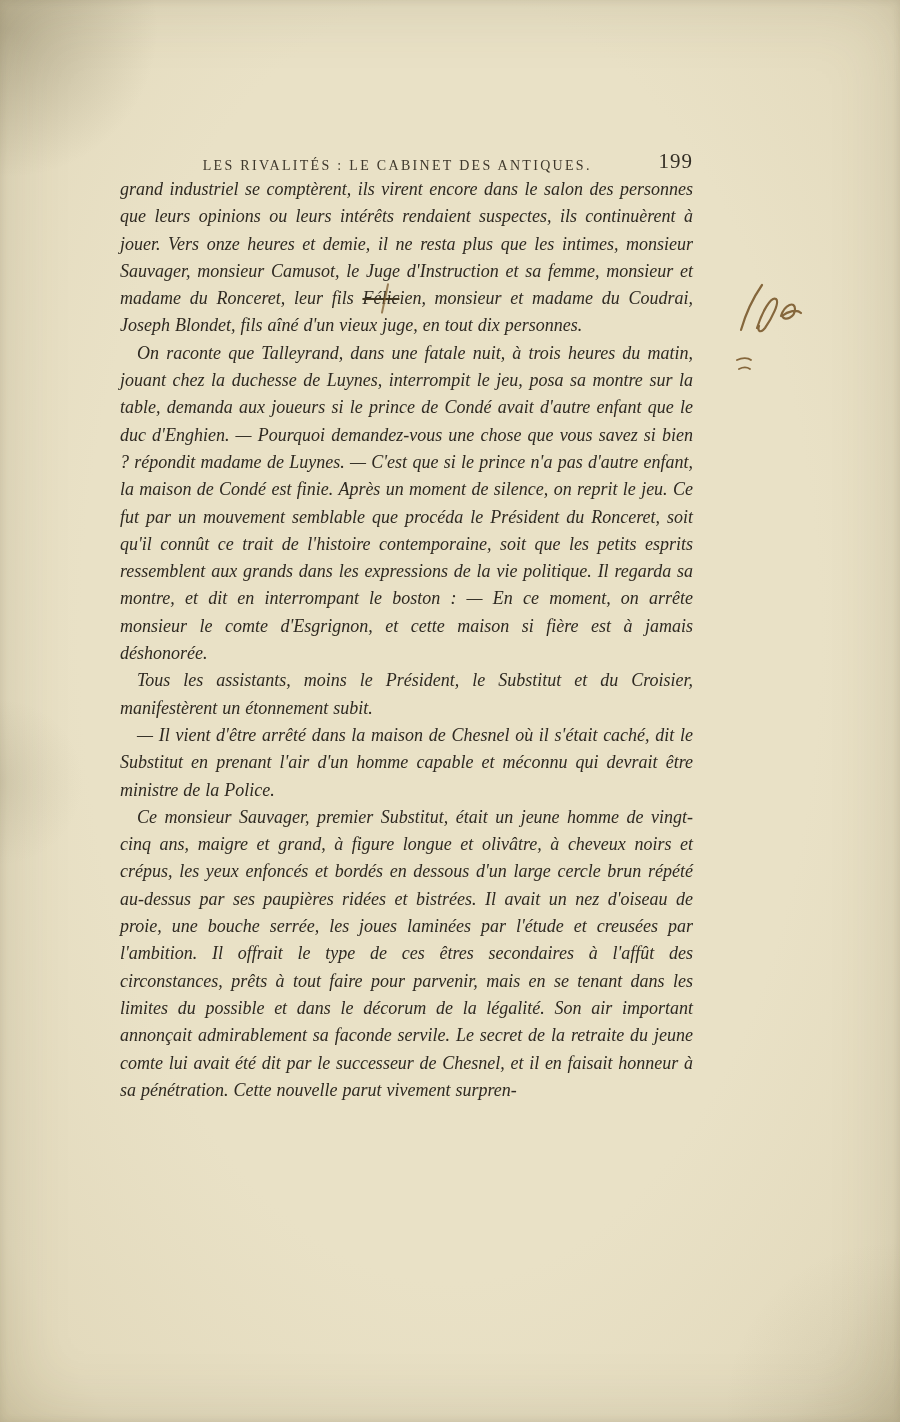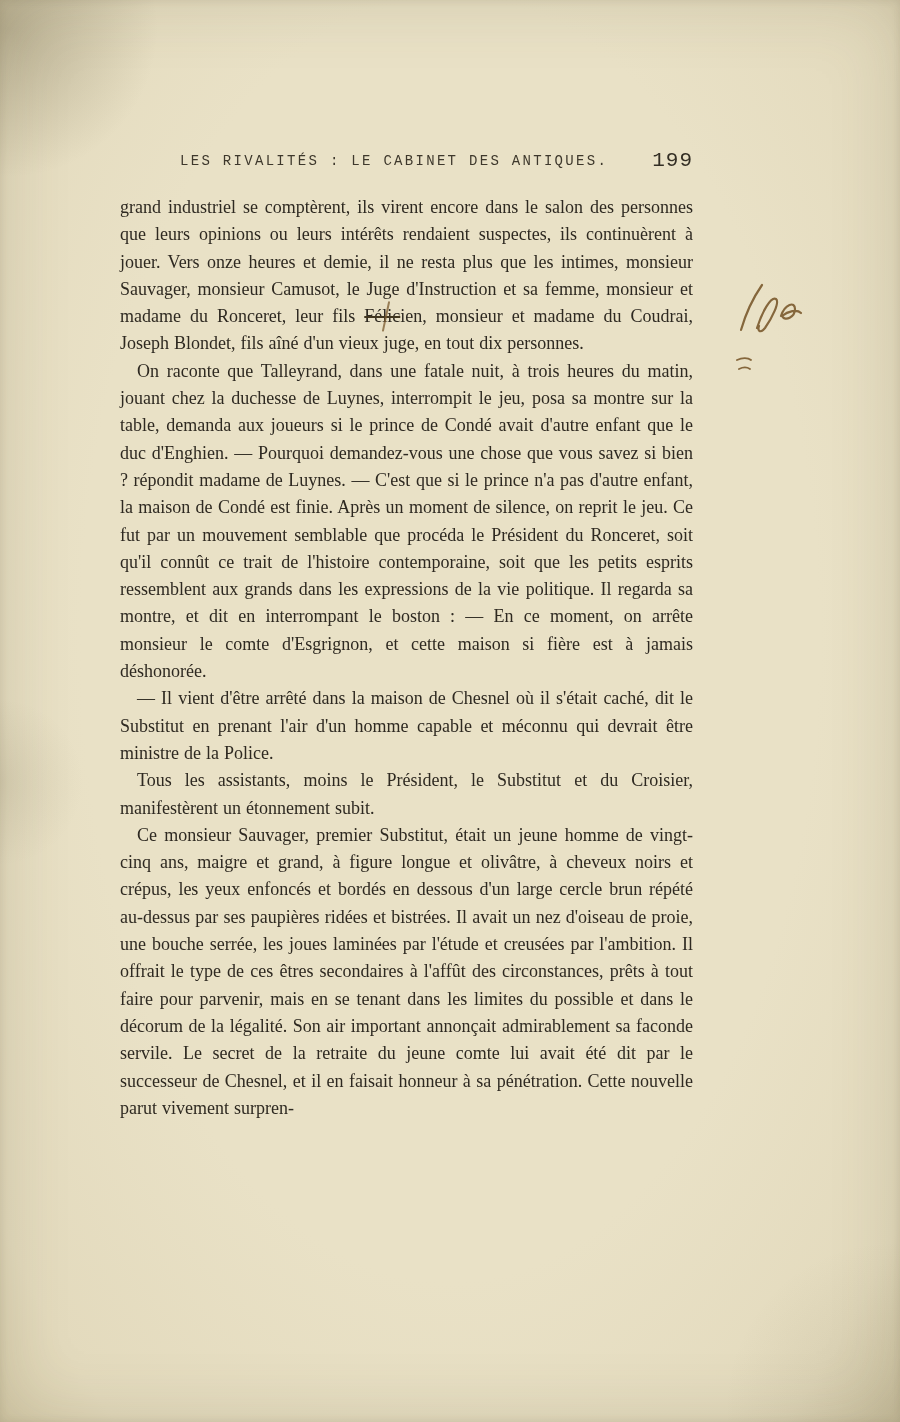--- a/index.html
+++ b/index.html
@@ -26,47 +26,47 @@
 
   .text-block {
     position: absolute;
     left: 120px;
     top: 149px;
     width: 573px;
   }
 
   .page-header {
     display: flex;
-    align-items: center;
+    align-items: flex-end;
     font-size: 14px;
     letter-spacing: 2.3px;
     color: #3e382c;
     white-space: nowrap;
-    font-family: Liberation Mono, monospace;
   }
   .running-title {
     flex: 1;
     text-align: center;
     padding-left: 42px;
   }
   .page-number {
     font-size: 21px;
     letter-spacing: 1px;
     margin-left: 26px;
     color: #332e24;
   }
 
   .body-text {
-    margin-top: 22px;
+    margin-top: 2px;
     font-size: 18px;
     line-height: 27.3px;
     text-align: justify;
     hyphens: auto;
     -webkit-hyphens: auto;
     word-spacing: 0.5px;
+    font-style: italic;
   }
   .body-text p { text-indent: 17px; }
   .body-text p.no-indent { text-indent: 0; }
 
   .struck {
     position: relative;
     text-decoration: line-through;
     text-decoration-thickness: 2px;
     text-decoration-color: #41361f;
   }
@@ -103,23 +103,23 @@
       <span class="running-title">LES RIVALITÉS : LE CABINET DES ANTIQUES.</span>
       <span class="page-number">199</span>
     </div>
 
     <div class="body-text">
       <p class="no-indent"><span>grand industriel se comptèrent, ils virent encore dans le salon des personnes que leurs opinions ou leurs intérêts rendaient suspectes, ils continuèrent à jouer. Vers onze heures et demie, il ne resta plus que les intimes, monsieur Sauvager, monsieur Camusot, le Juge d'Instruction et sa femme, monsieur et madame du Ronceret, leur fils </span><span class="struck"><i class="pen-slash"></i><span>Félic</span></span><span>ien, monsieur et madame du Coudrai, Joseph Blondet, fils aîné d'un vieux juge, en tout dix personnes.</span></p>
 
       <p>On raconte que Talleyrand, dans une fatale nuit, à trois heures du matin, jouant chez la duchesse de Luynes, interrompit le jeu, posa sa montre sur la table, demanda aux joueurs si le prince de Condé avait d'autre enfant que le duc d'Enghien. — Pourquoi demandez-vous une chose que vous savez si bien ? répondit madame de Luynes. — C'est que si le prince n'a pas d'autre enfant, la maison de Condé est finie. Après un moment de silence, on reprit le jeu. Ce fut par un mouvement semblable que procéda le Président du Ronceret, soit qu'il connût ce trait de l'histoire contemporaine, soit que les petits esprits ressemblent aux grands dans les expressions de la vie politique. Il regarda sa montre, et dit en interrompant le boston : — En ce moment, on arrête monsieur le comte d'Esgrignon, et cette maison si fière est à jamais déshonorée.</p>
 
 
+      <p>Tous les assistants, moins le Président, le Substitut et du Croisier, manifestèrent un étonnement subit.</p>
+
       <p>— Il vient d'être arrêté dans la maison de Chesnel où il s'était caché, dit le Substitut en prenant l'air d'un homme capable et méconnu qui devrait être ministre de la Police.</p>
-
-      <p>Tous les assistants, moins le Président, le Substitut et du Croisier, manifestèrent un étonnement subit.</p>
 
       <p>Ce monsieur Sauvager, premier Substitut, était un jeune homme de vingt-cinq ans, maigre et grand, à figure longue et olivâtre, à cheveux noirs et crépus, les yeux enfoncés et bordés en dessous d'un large cercle brun répété au-dessus par ses paupières ridées et bistrées. Il avait un nez d'oiseau de proie, une bouche serrée, les joues laminées par l'étude et creusées par l'ambition. Il offrait le type de ces êtres secondaires à l'affût des circonstances, prêts à tout faire pour parvenir, mais en se tenant dans les limites du possible et dans le décorum de la légalité. Son air important annonçait admirablement sa faconde servile. Le secret de la retraite du jeune comte lui avait été dit par le successeur de Chesnel, et il en faisait honneur à sa pénétration. Cette nouvelle parut vivement surpren-</p>
     </div>
 
   </div>
 
   <svg class="margin-note" viewBox="0 0 72 100" fill="none" stroke="currentColor" stroke-width="2.2" stroke-linecap="round" stroke-linejoin="round" opacity="0.9">
 
     <path d="M6,48 C10,34 18,16 27,3"></path>
     <path d="M22,46 C27,30 36,14 41,17 C45,20 37,36 30,46 C26,51 22,50 24,44"></path>

